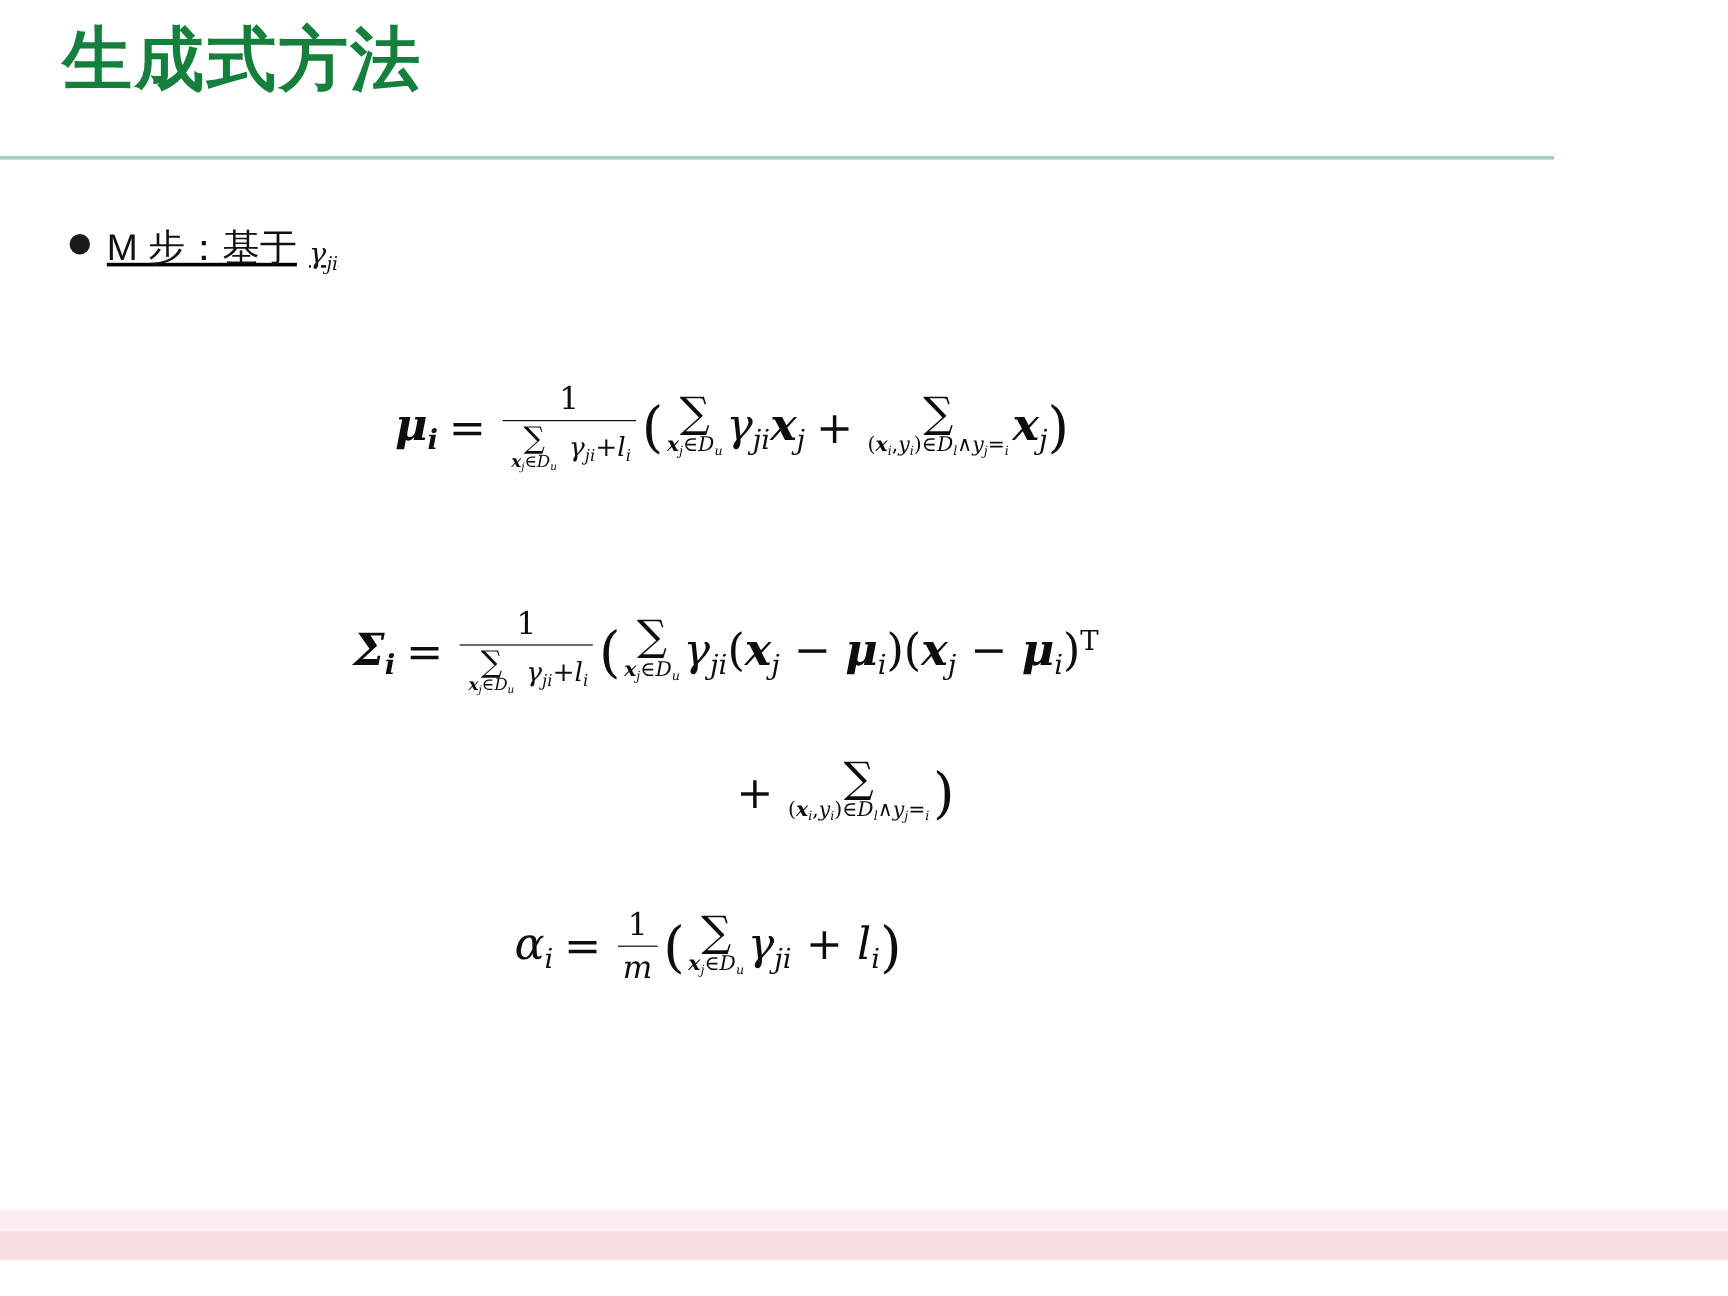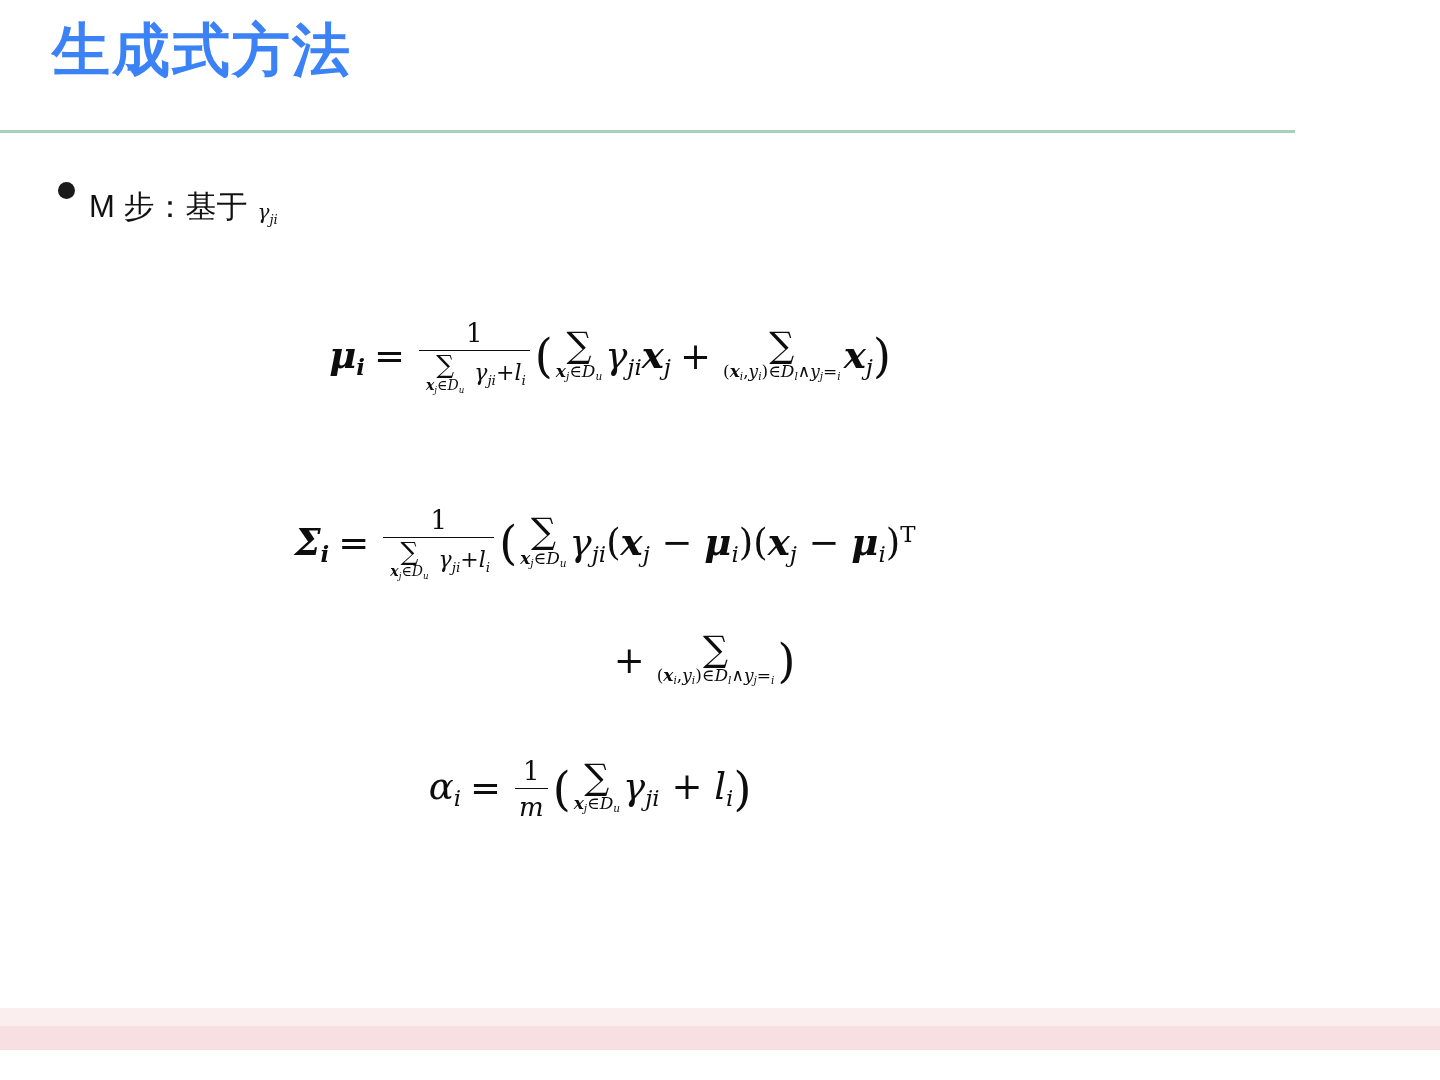--- a/index.html
+++ b/index.html
@@ -15,42 +15,43 @@
     position: relative;
   }
 
   
   .slide-title {
     position: absolute;
     left: 52px;
     top: 18px;
     font-size: 58px;
     font-weight: bold;
-    color: #3b82f6;
+    color: #15803d;
     letter-spacing: 2px;
     line-height: 1.1;
     white-space: nowrap;
   }
 
   .title-rule {
     position: absolute;
     left: 0;
     top: 130px;
     width: 1295px;
     height: 3px;
     background: #a8cfbb;
   }
 
   
   .bullet-row {
     position: absolute;
     left: 58px;
     top: 186px;
     display: flex;
-    align-items: flex-start;
+    align-items: center;
+    text-decoration: underline;
   }
   .bullet-dot {
     width: 17px;
     height: 17px;
     border-radius: 50%;
     background: #1a1a1a;
     margin-right: 14px;
     position: relative;
     top: -4px;
     flex: 0 0 auto;
@@ -58,21 +59,21 @@
   .bullet-text {
     font-size: 31px;
     color: #111111;
     white-space: nowrap;
     display: flex;
     align-items: baseline;
   }
   .inline-math {
     font-family: "DejaVu Serif", serif;
     font-style: italic;
-    font-size: 20px;
+    font-size: 24px;
     padding: 0 10px;
     position: relative;
     top: 2px;
   }
   .inline-math .sub {
     font-size: 0.66em;
     vertical-align: sub;
     font-style: italic;
   }
 

